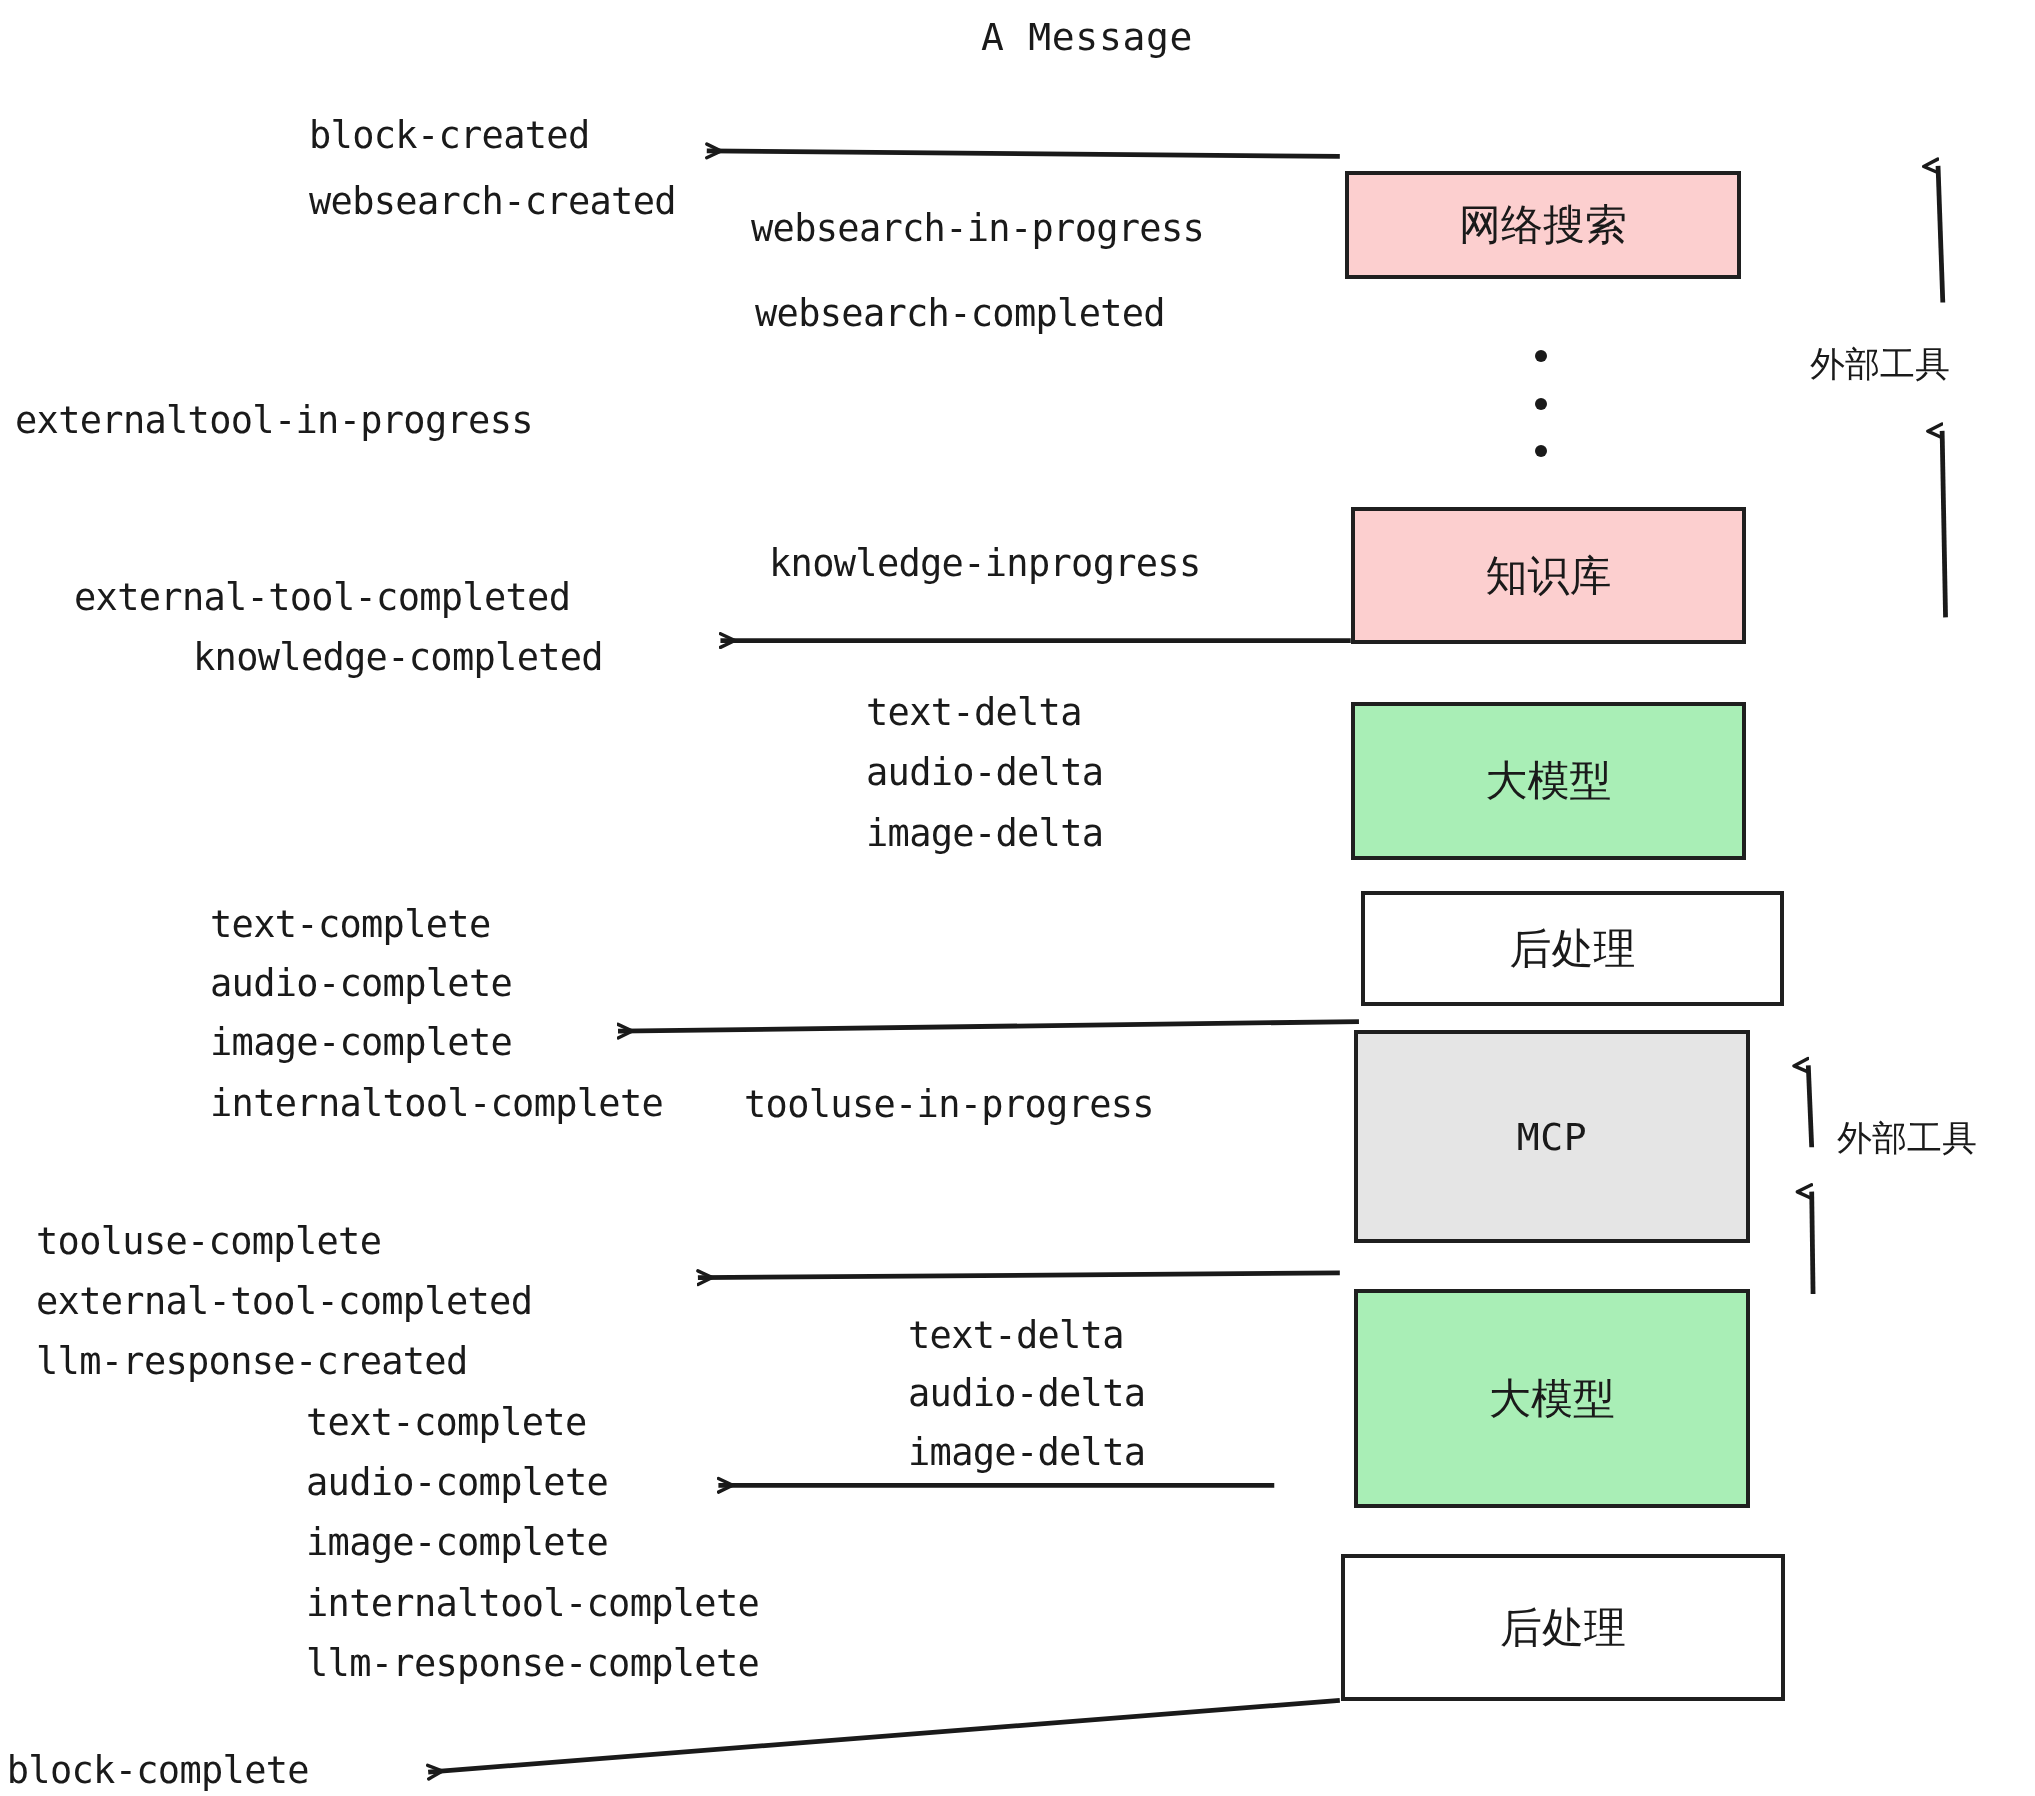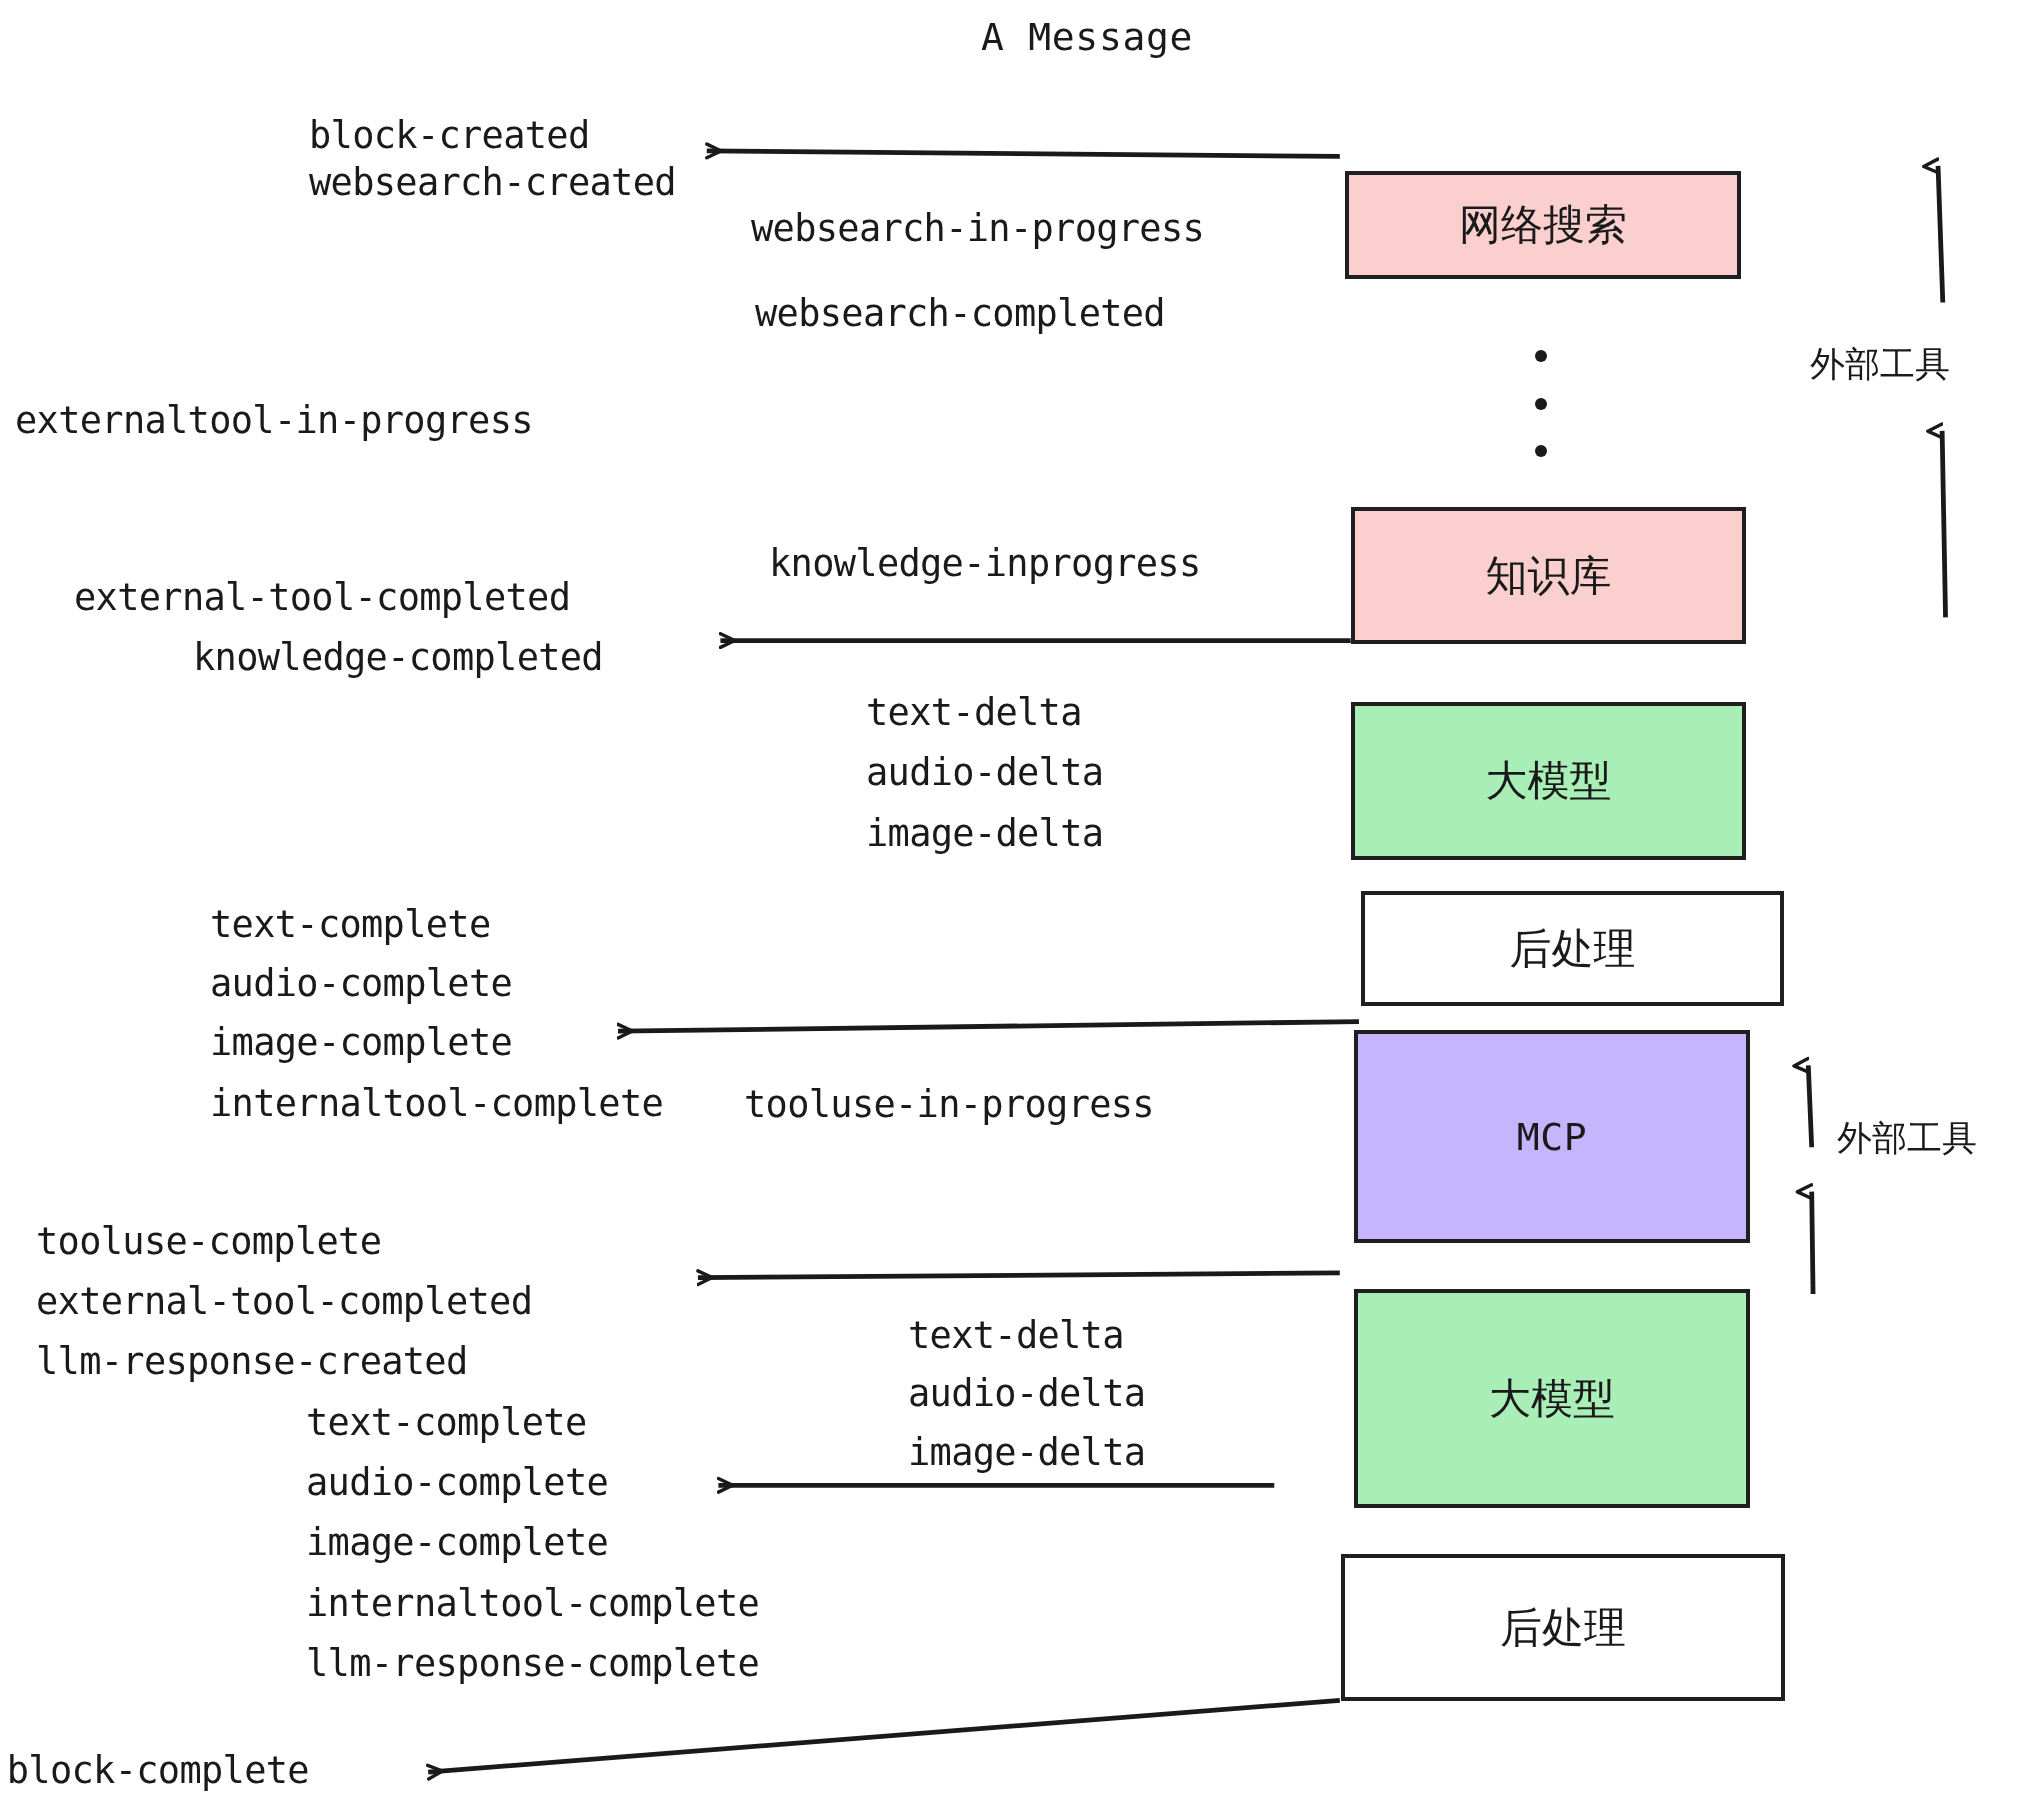--- a/index.html
+++ b/index.html
@@ -124,42 +124,42 @@
   </div>
 
   <div class="box" style="left:1351px; top:702px; width:395px; height:158px; background:#a9eeb6;">
     <span class="box-label">大模型</span>
   </div>
 
   <div class="box" style="left:1361px; top:891px; width:423px; height:115px; background:#ffffff;">
     <span class="box-label">后处理</span>
   </div>
 
-  <div class="box mcp" style="left:1354px; top:1030px; width:396px; height:213px; background:#c4b5fd;">
+  <div class="box mcp" style="left:1354px; top:1030px; width:396px; height:213px; background:#e5e5e5;">
     <span class="box-label">MCP</span>
   </div>
 
   <div class="box" style="left:1354px; top:1289px; width:396px; height:219px; background:#a9eeb6;">
     <span class="box-label">大模型</span>
   </div>
 
   <div class="box" style="left:1341px; top:1554px; width:444px; height:147px; background:#ffffff;">
     <span class="box-label">后处理</span>
   </div>
 
   <div class="dot" style="left:1535px; top:350px;"></div>
   <div class="dot" style="left:1535px; top:398px;"></div>
   <div class="dot" style="left:1535px; top:445px;"></div>
 
   <div class="side-label" style="left:1810px; top:341px;">外部工具</div>
   <div class="side-label" style="left:1837px; top:1115px;">外部工具</div>
 
   <div class="evt" style="left:309px; top:117px;">block-created</div>
 
-  <div class="evt" style="left:309px; top:164px;">websearch-created</div>
+  <div class="evt" style="left:309px; top:183px;">websearch-created</div>
 
   <div class="evt" style="left:755px; top:295px;">websearch-completed</div>
 
   <div class="evt" style="left:751px; top:210px;">websearch-in-progress</div>
 
   <div class="evt" style="left:15px; top:402px;">externaltool-in-progress</div>
 
   <div class="evt" style="left:769px; top:545px;">knowledge-inprogress</div>
 
   <div class="evt" style="left:74px; top:579px;">external-tool-completed</div>

